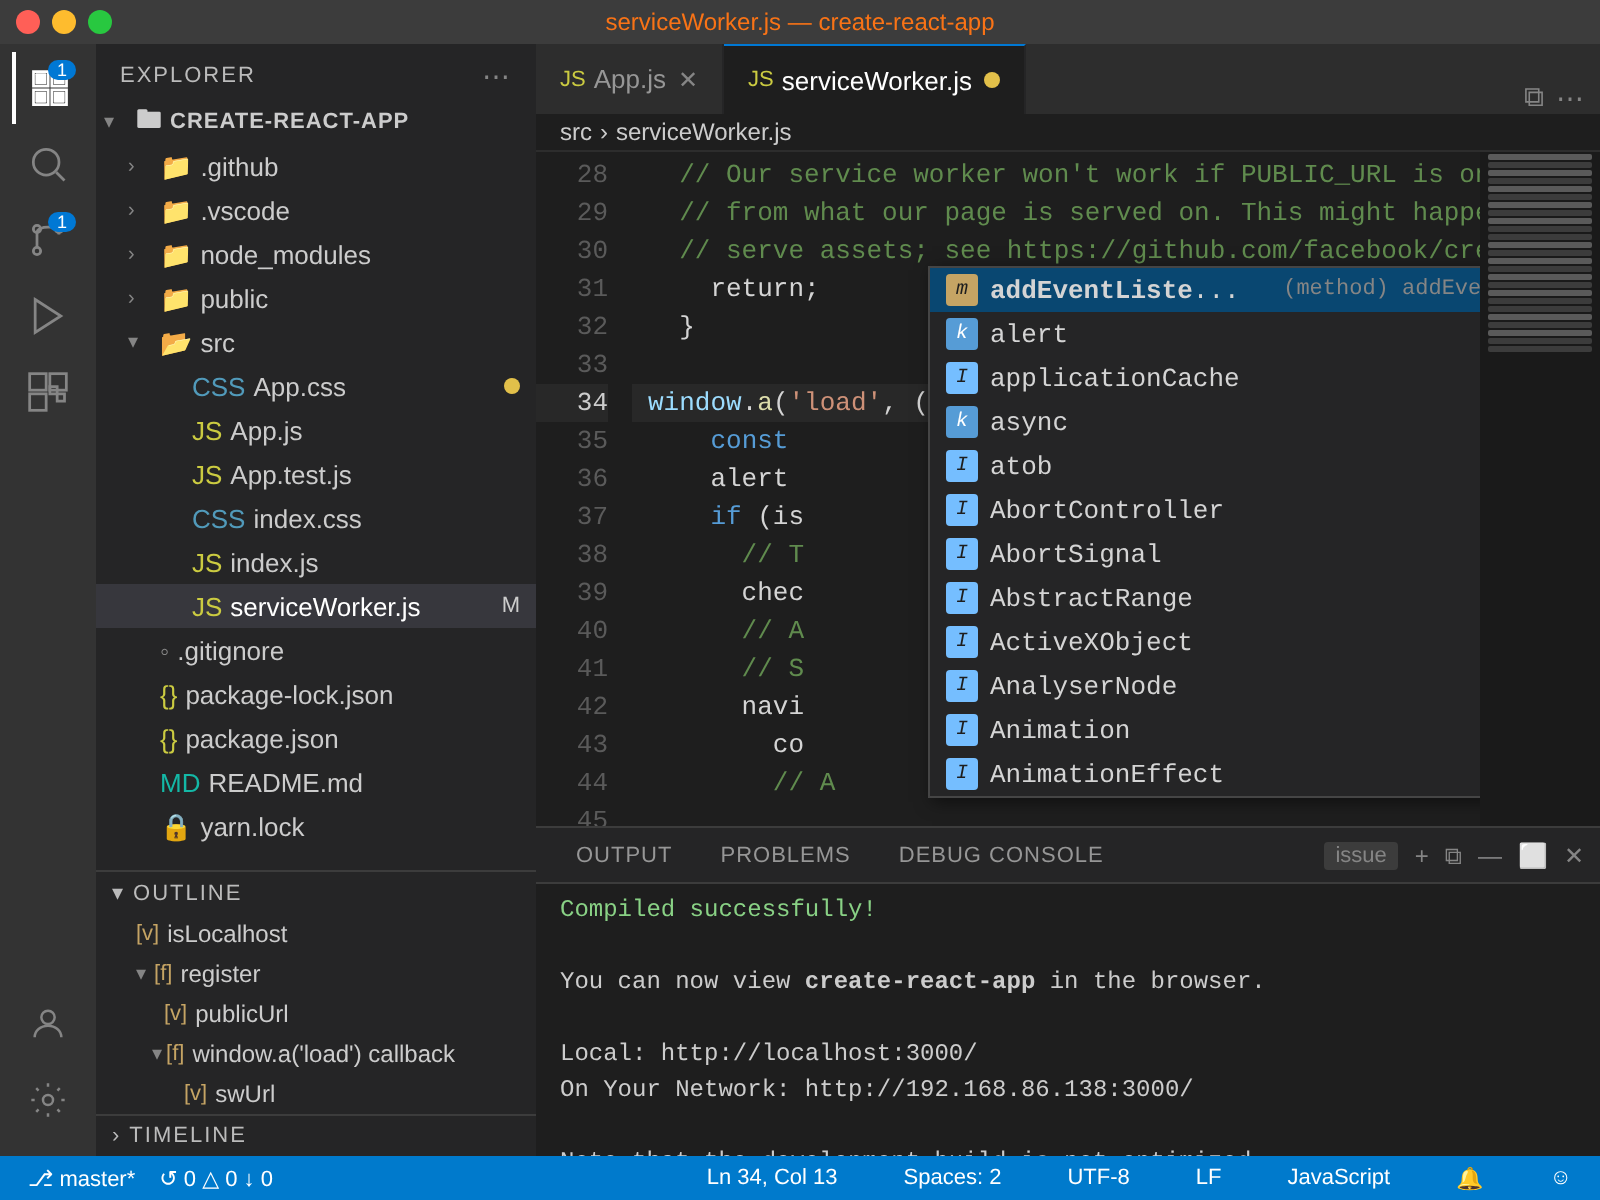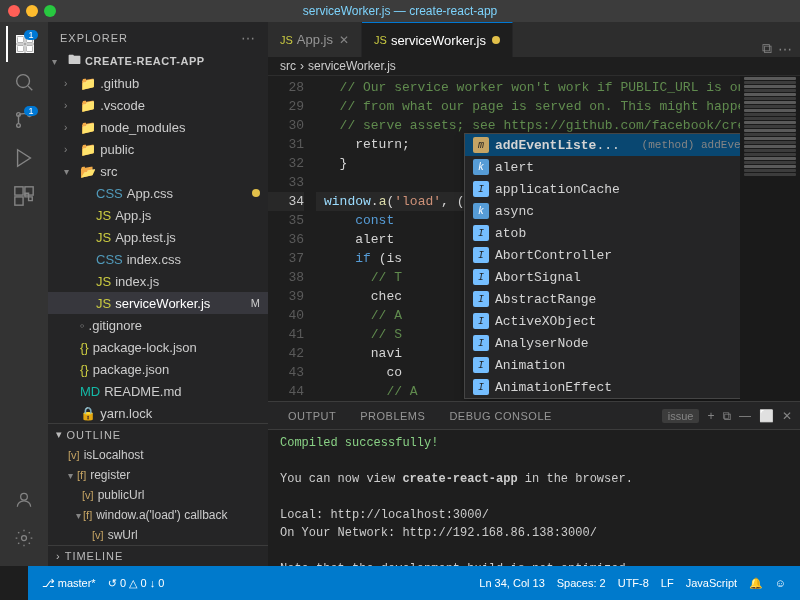--- a/index.html
+++ b/index.html
@@ -34,21 +34,21 @@
     .wc-btn {
       width: 12px; height: 12px;
       border-radius: 50%;
       display: inline-block;
     }
     .wc-close { background: #ff5f57; }
     .wc-min { background: #febc2e; }
     .wc-max { background: #28c840; }
     #title-bar .title {
       font-size: 12px;
-      color: #7dd3fc;
+      color: #f97316;
     }
 
     
     #main {
       display: flex;
       flex: 1;
       overflow: hidden;
     }
 
     
@@ -371,41 +371,41 @@
       padding: 4px 12px;
       font-family: 'Courier New', monospace;
       font-size: 12px;
       line-height: 18px;
     }
     .t-success { color: #89d185; }
     .t-normal { color: #cccccc; }
 
     
     #status-bar {
-      height: 34px;
+      height: 22px;
       background: #007acc;
       display: flex;
       align-items: center;
       padding: 0 8px;
       font-size: 11px;
       color: #ffffff;
       flex-shrink: 0;
-      margin-left: 28px;
     }
     .status-item {
       padding: 0 6px;
       display: flex;
       align-items: center;
       gap: 3px;
       cursor: pointer;
       height: 100%;
     }
     .status-right {
       margin-left: auto;
       display: flex;
+      gap: 21px;
     }
 
     
     #timeline-section {
       border-top: 1px solid #3c3c3c;
     }
     #timeline-header {
       padding: 4px 8px;
       font-size: 11px;
       letter-spacing: 1px;

